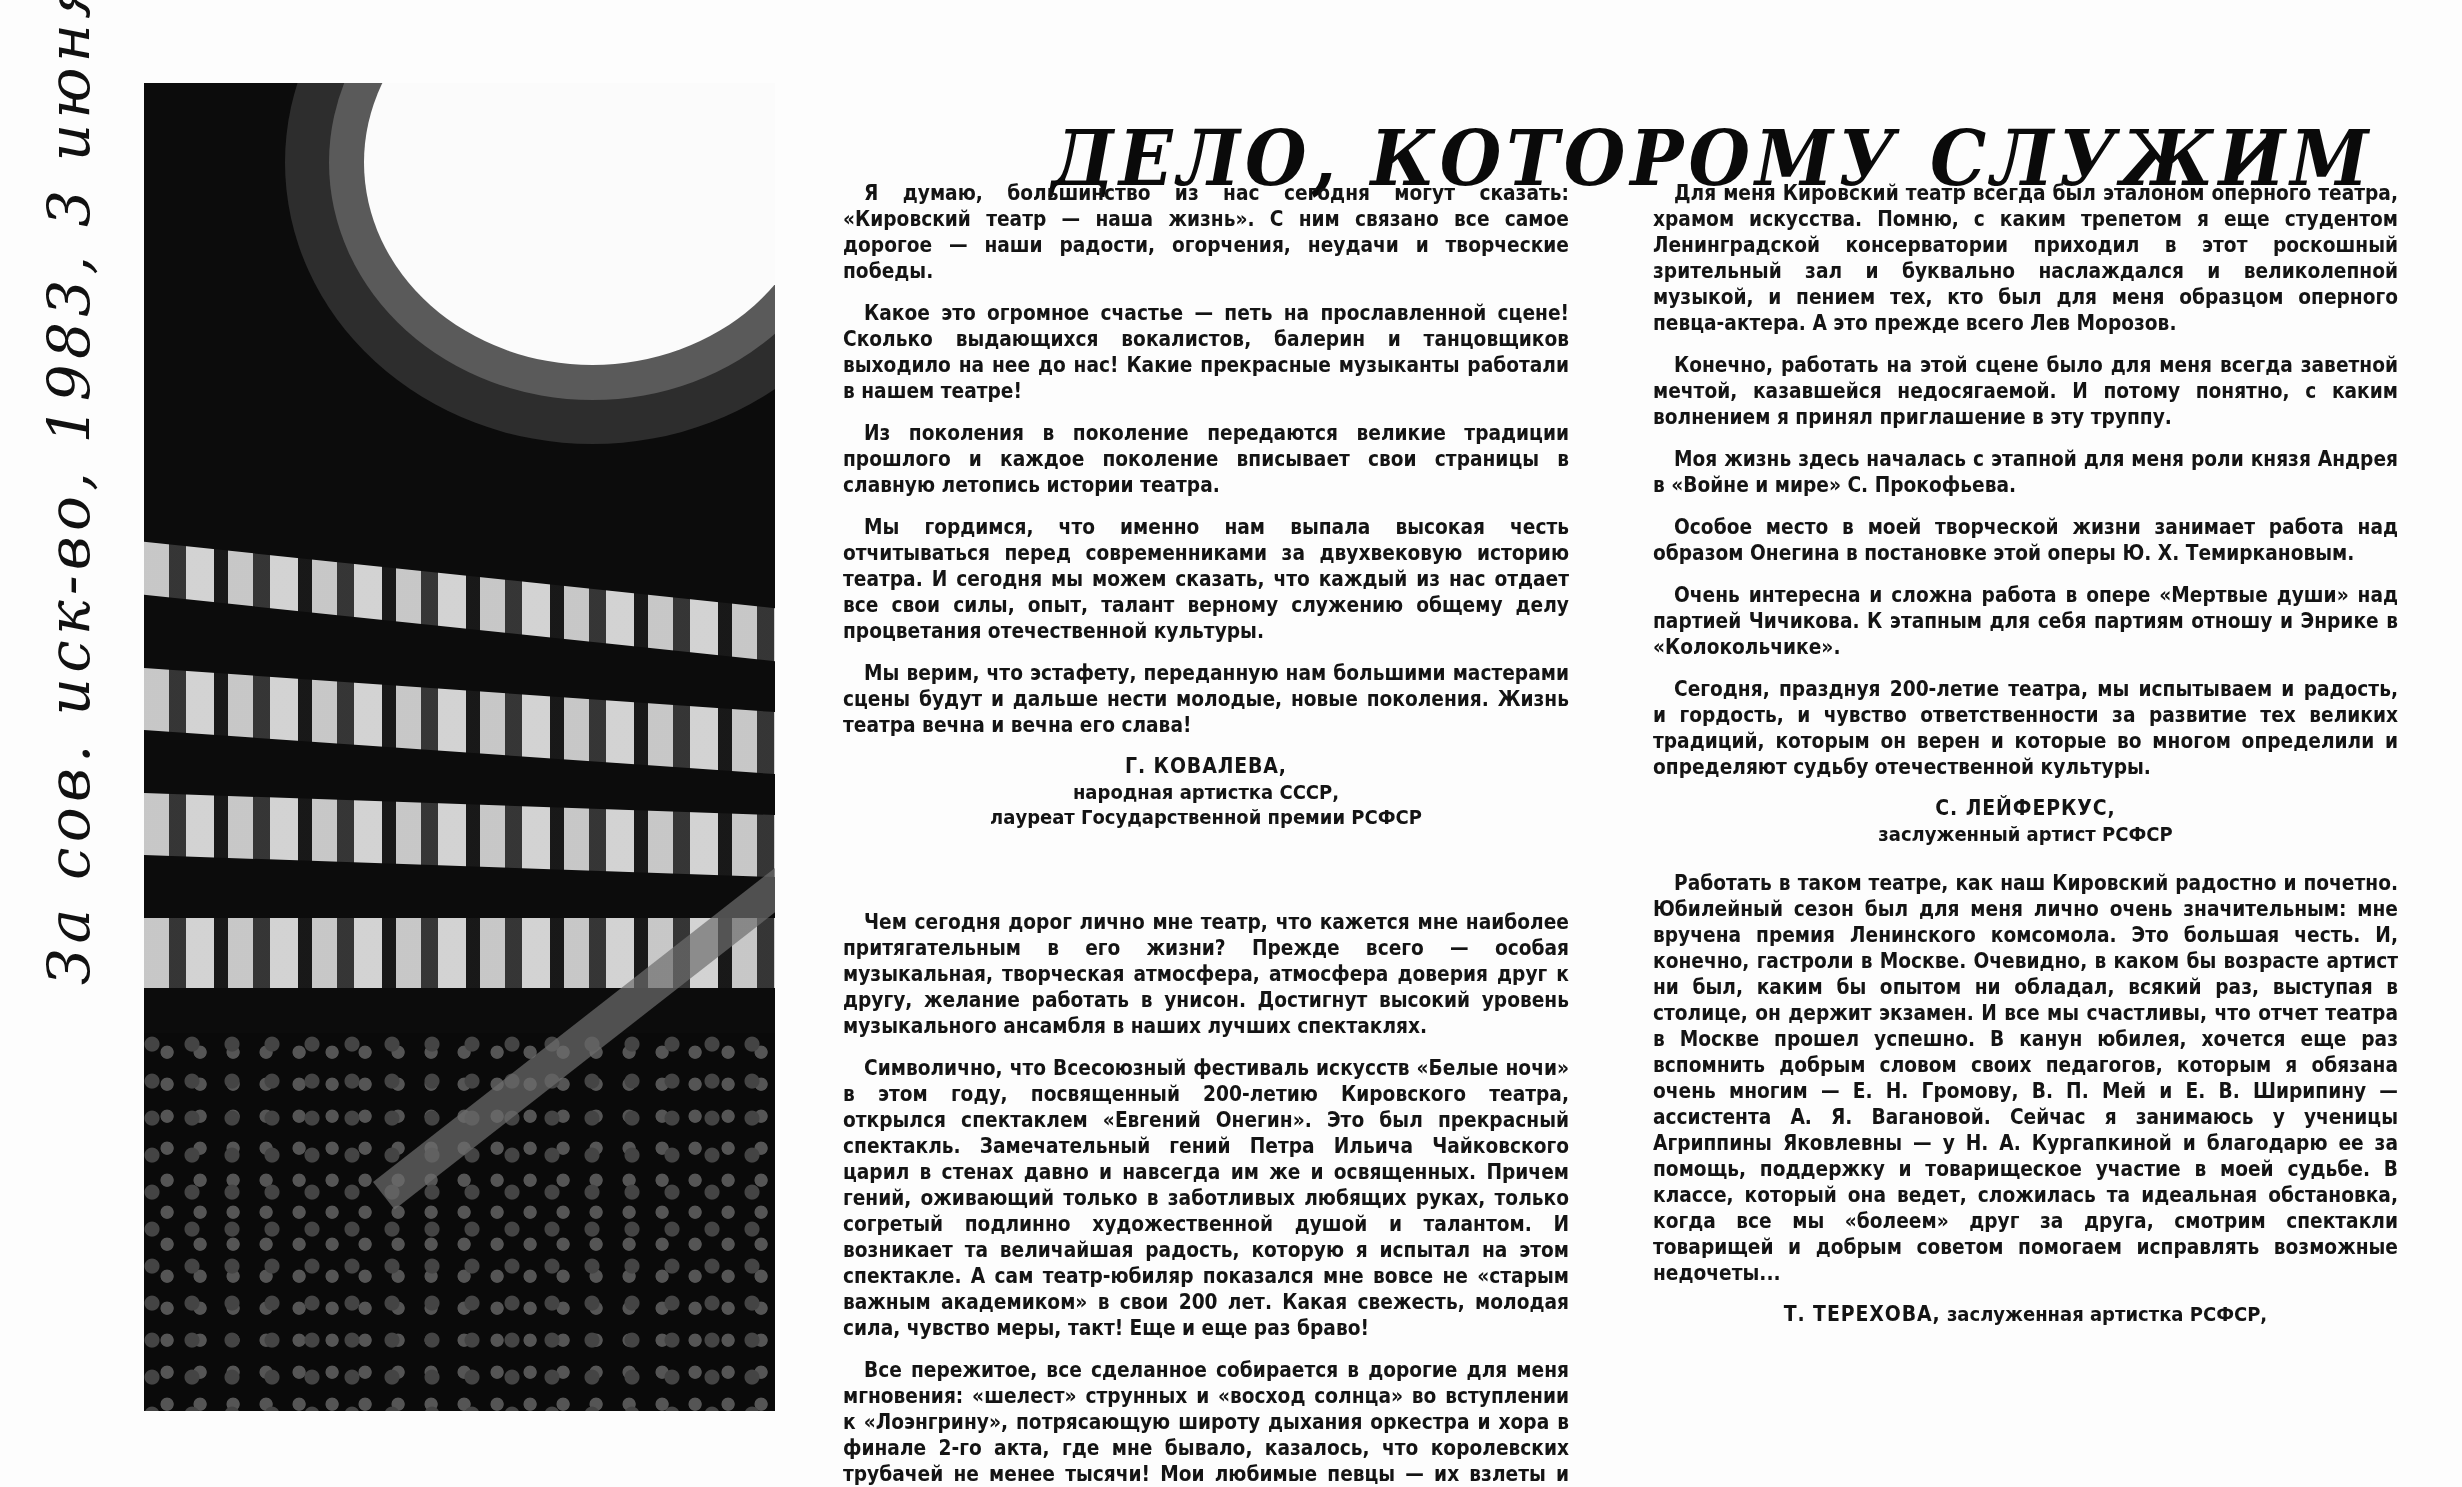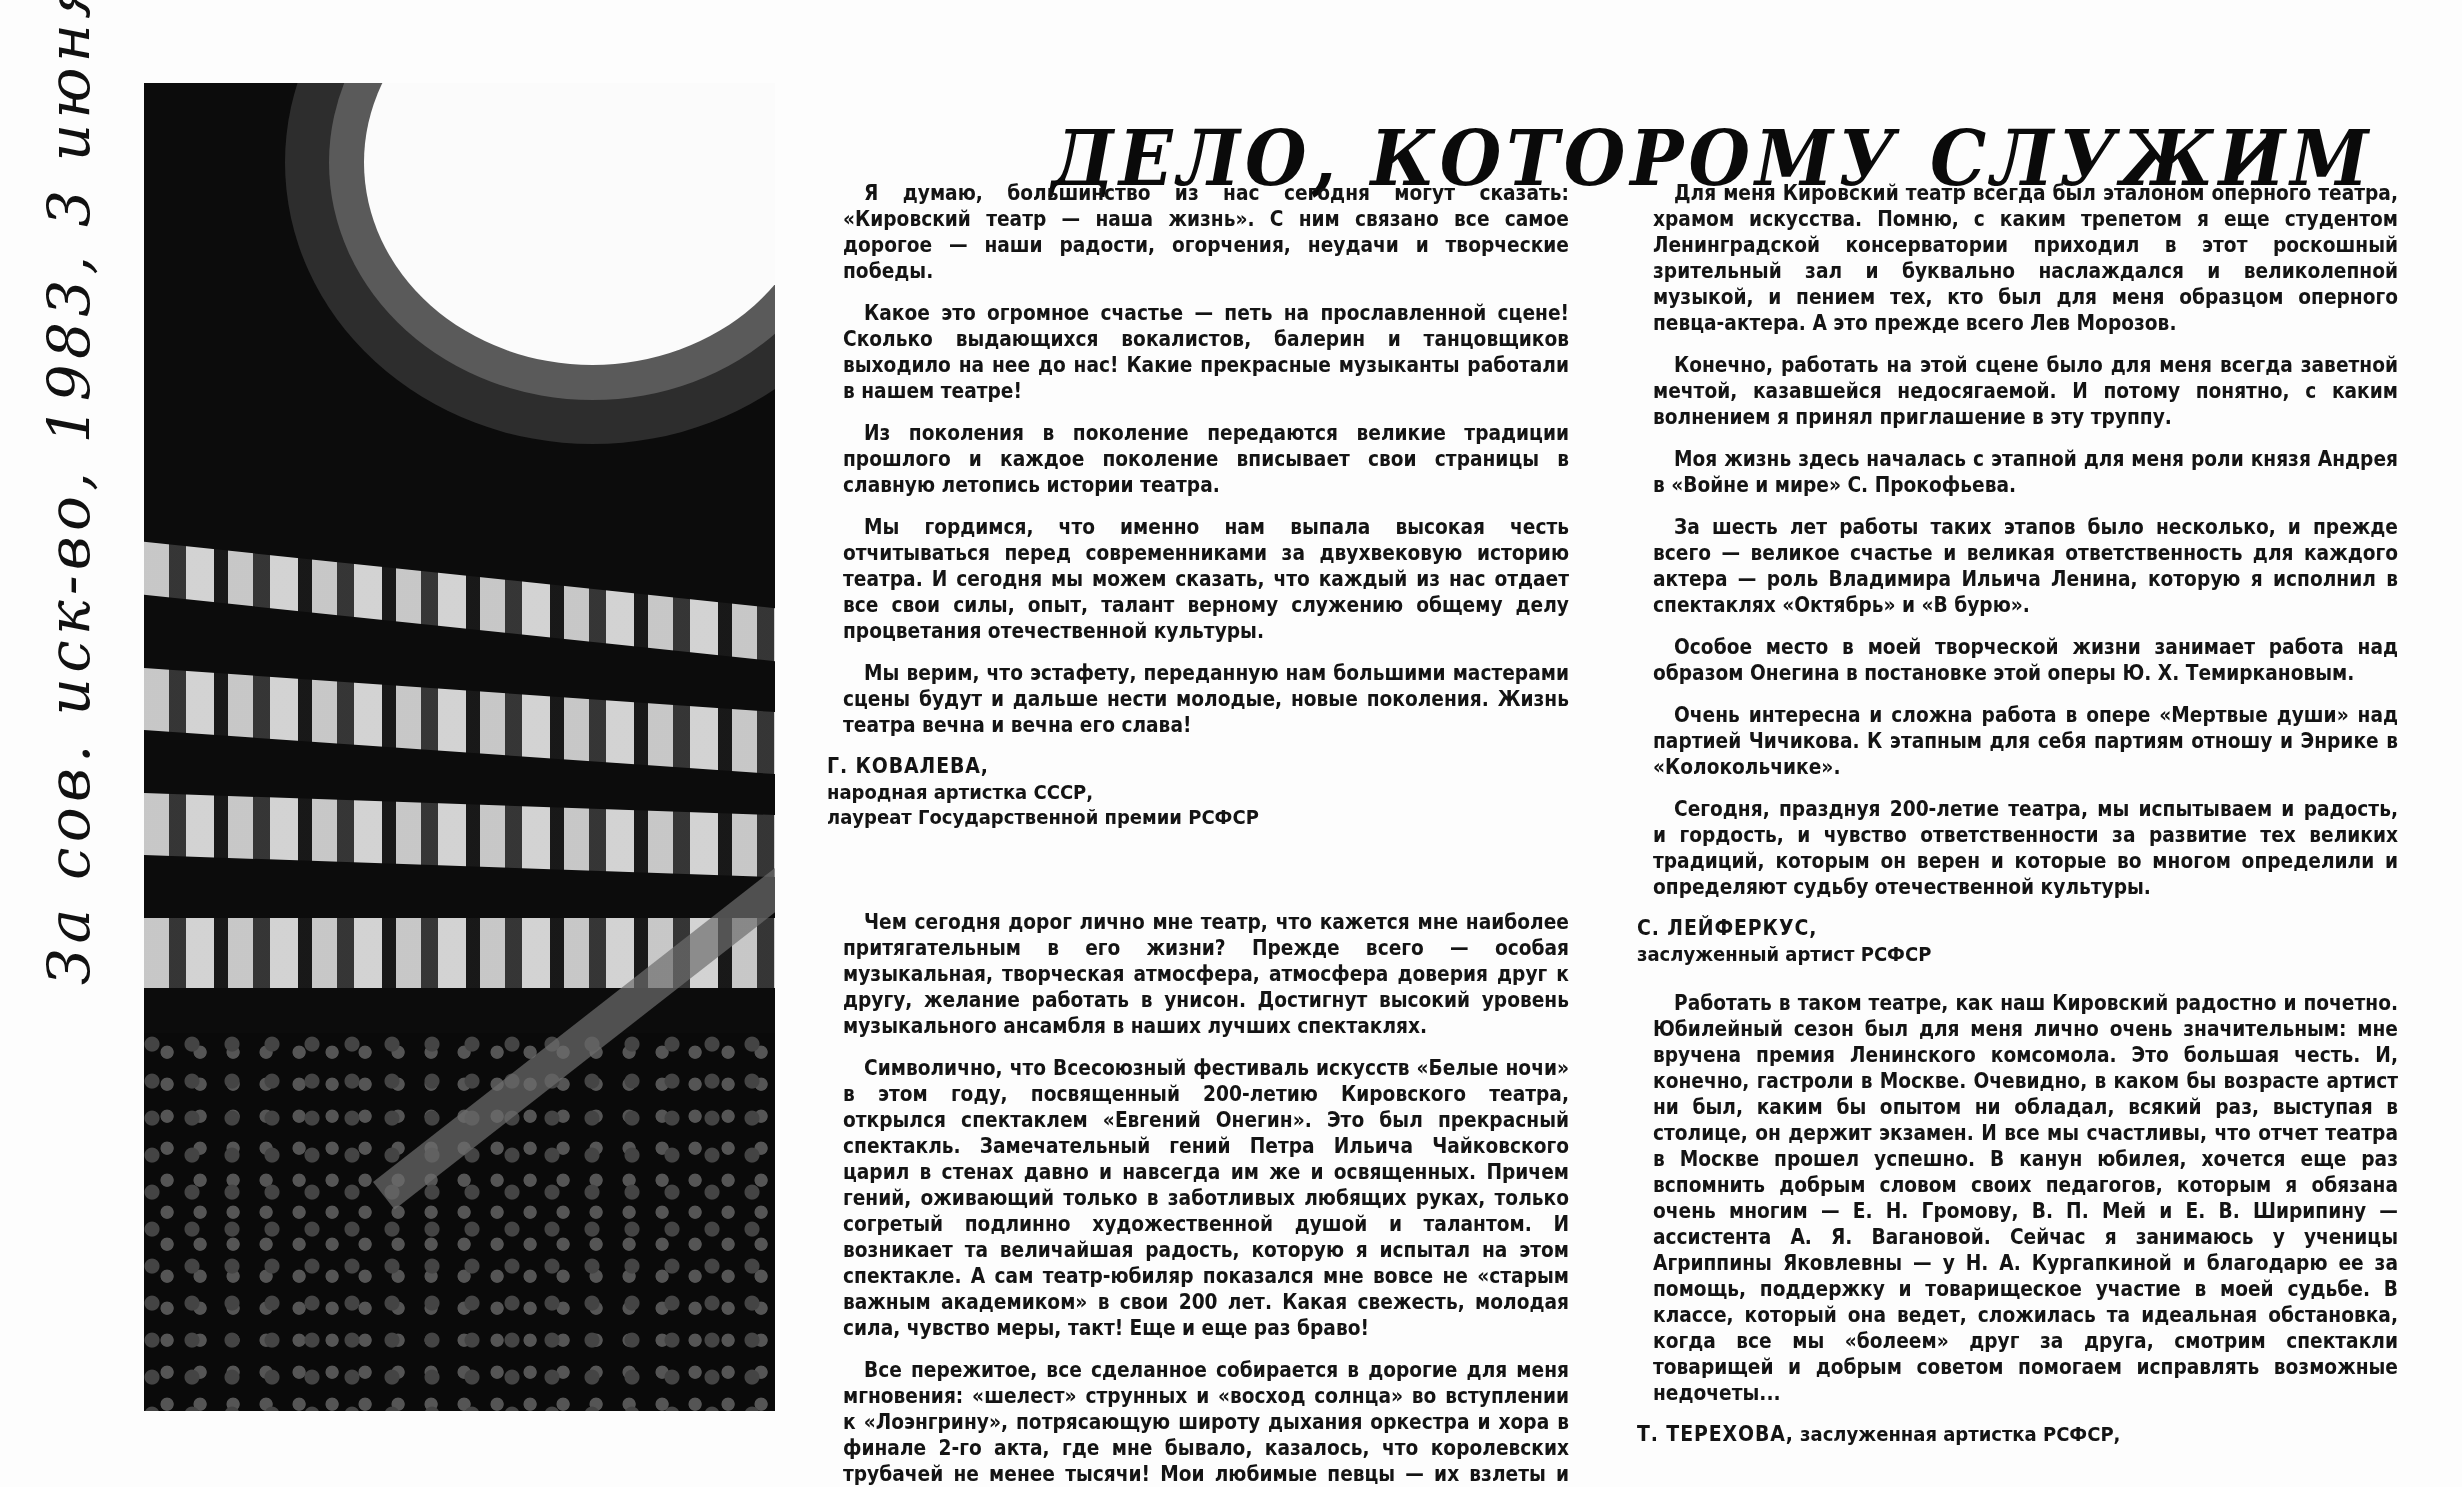--- a/index.html
+++ b/index.html
@@ -49,21 +49,21 @@
     font-size:76px; letter-spacing:5.3px; white-space:nowrap; color:#0a0a0a;
     transform:scaleX(0.93); transform-origin:0 0;
   }
   .col {
     position:absolute; font-weight:bold; font-size:20.7px; line-height:26px;
     text-align:justify; color:#141414;
   }
   .col p { margin:16px; text-indent:21px; }
   .col1 { left:827px; top:164px; width:758px; }
   .col2 { left:1637px; top:164px; width:777px; }
-  .sig { text-align:left; font-size:20px; line-height:25.5px; }
+  .sig { text-align:center; font-size:20px; line-height:25.5px; }
   .sig .name { font-size:21px; letter-spacing:0.9px; }
   .gap { height:17.6px; }
   .gap-lg { height:62px; }
   .gap-sm { height:7px; }
   .underline-name { border-bottom:1.8px solid #222; }
 </style>
 </head>
 <body>
 
 <div class="margin-note">За сов. иск-во, 1983, 3 июня</div>
@@ -104,21 +104,20 @@
       <span>народный артист Северо-Осетинской АССР</span>
     </div>
   </div>
 </div>
 
 <div class="col col2">
   <div>
     <p>Для меня Кировский театр всегда был эталоном оперного театра, храмом искусства. Помню, с каким трепетом я еще студентом Ленинградской консерватории приходил в этот роскошный зрительный зал и буквально наслаждался и великолепной музыкой, и пением тех, кто был для меня образцом оперного певца-актера. А это прежде всего Лев Морозов.</p>
     <p>Конечно, работать на этой сцене было для меня всегда заветной мечтой, казавшейся недосягаемой. И потому понятно, с каким волнением я принял приглашение в эту труппу.</p>
     <p>Моя жизнь здесь началась с этапной для меня роли князя Андрея в «Войне и мире» С. Прокофьева.</p>
-    <p>За шесть лет работы таких этапов было несколько, и прежде всего — великое счастье и великая ответственность для каждого актера — роль Владимира Ильича Ленина, которую я исполнил в спектаклях «Октябрь» и «В бурю».</p>
     <p>Особое место в моей творческой жизни занимает работа над образом Онегина в постановке этой оперы Ю. Х. Темиркановым.</p>
     <p>Очень интересна и сложна работа в опере «Мертвые души» над партией Чичикова. К этапным для себя партиям отношу и Энрике в «Колокольчике».</p>
     <p>Сегодня, празднуя 200-летие театра, мы испытываем и радость, и гордость, и чувство ответственности за развитие тех великих традиций, которым он верен и которые во многом определили и определяют судьбу отечественной культуры.</p>
     <div class="sig">
       <div class="name">С. ЛЕЙФЕРКУС,</div>
       <div>заслуженный артист РСФСР</div>
     </div>
   </div>
   <div class="gap-sm"></div>
   <div>

